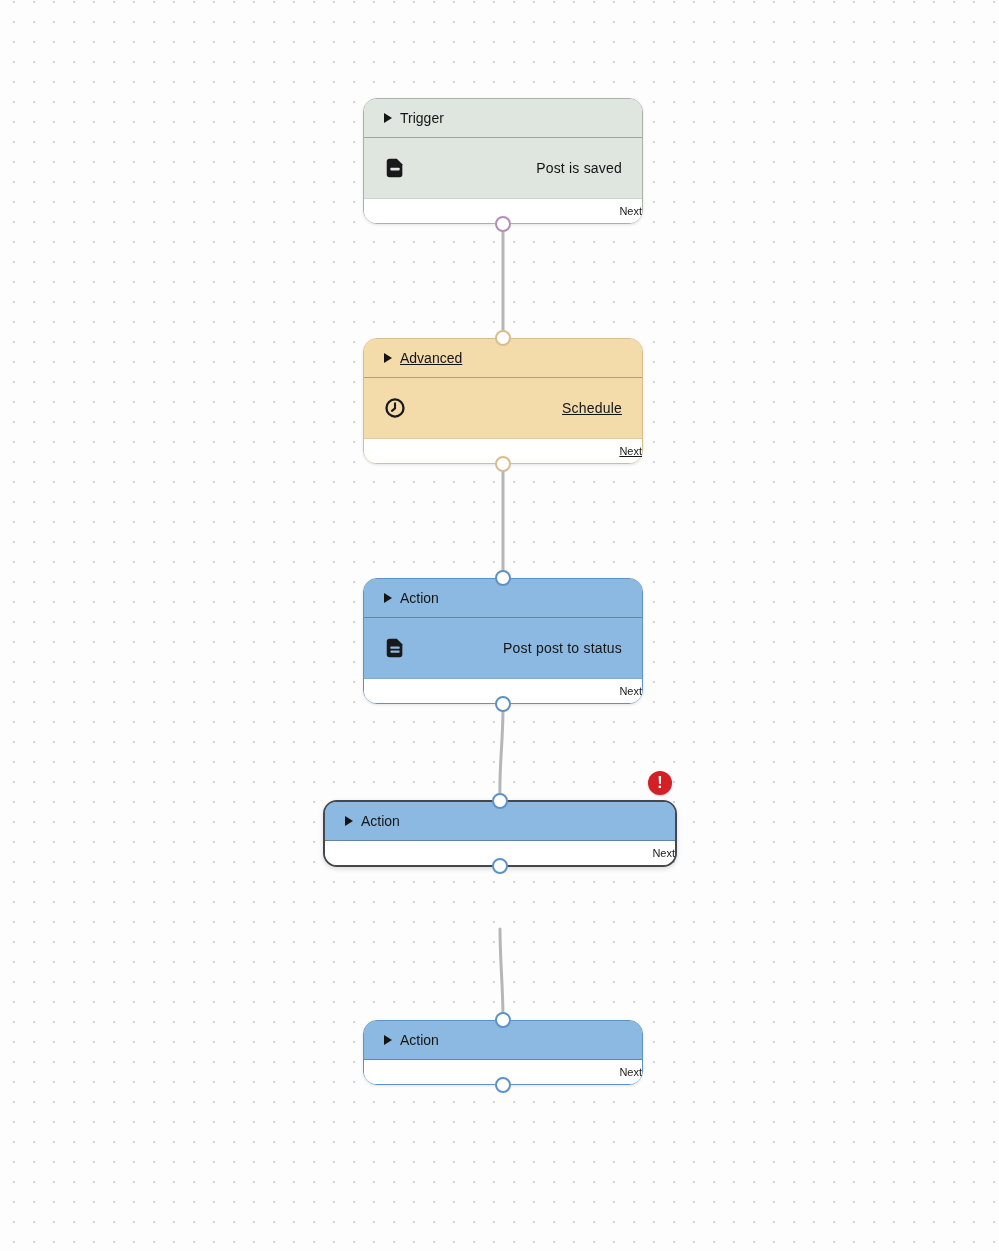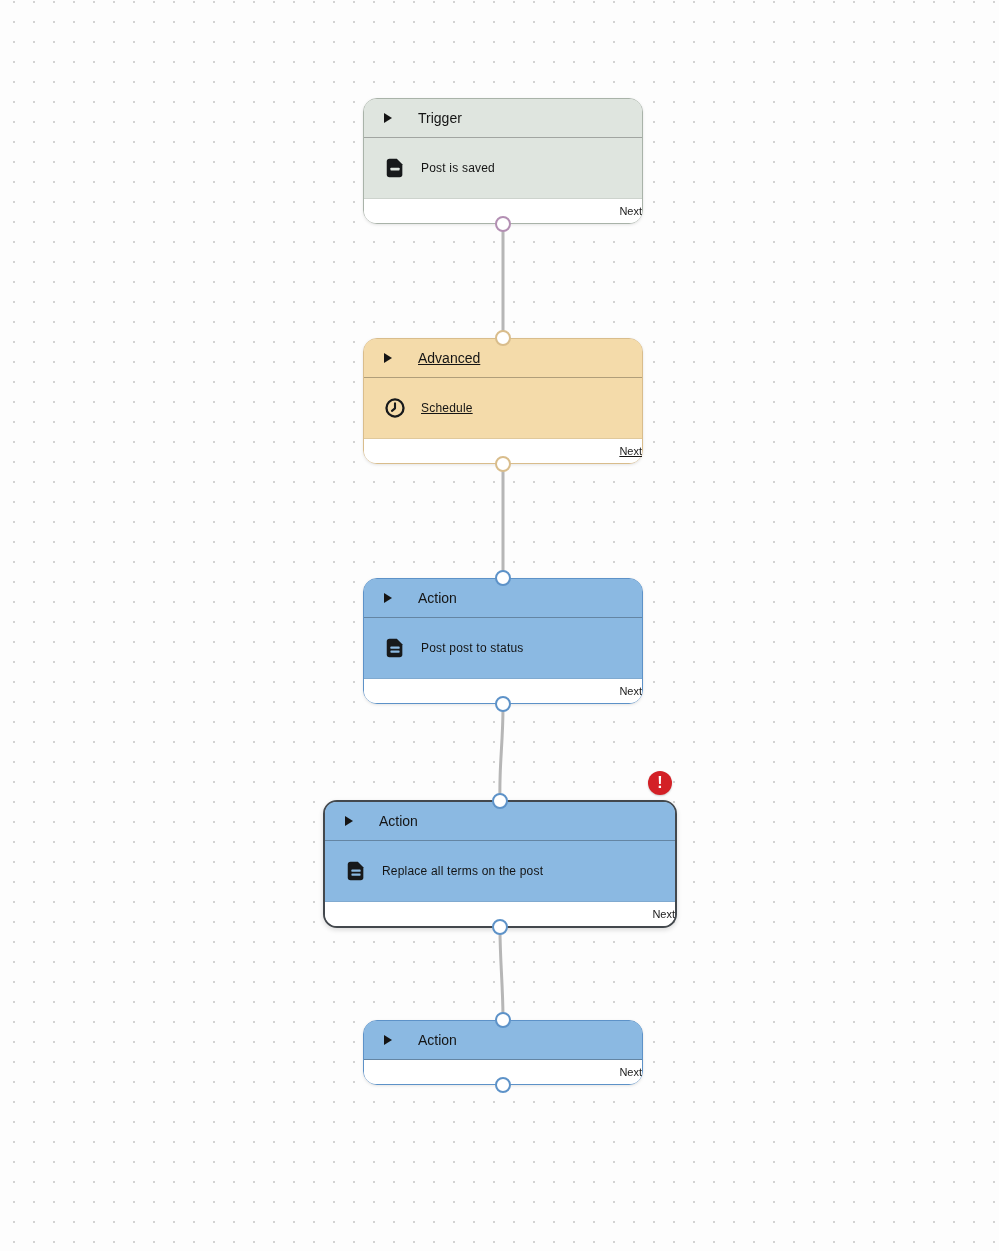--- a/index.html
+++ b/index.html
@@ -40,21 +40,21 @@
     background: #ffffff;
     box-shadow: 0 1px 3px rgba(0,0,0,0.10);
   }
   .node.selected {
     border: 2px solid var(--node-border, #43484d);
     box-shadow: 0 2px 5px rgba(0,0,0,0.14);
   }
   .node-header {
     display: flex;
     align-items: center;
-    gap: 26px;
+    gap: 8px;
     height: 39px;
     padding: 0 20px;
     background: var(--node-bg, #eee);
     border-bottom: 1px solid rgba(0,0,0,0.28);
     border-radius: 12px 12px 0 0;
     font-size: 14px;
     cursor: pointer;
   }
   .node.selected .node-header { border-radius: 11px 11px 0 0; }
   .caret {
@@ -65,23 +65,24 @@
     flex: 0 0 auto;
   }
   .node-body {
     display: flex;
     align-items: center;
     gap: 15px;
     height: 61px;
     padding: 0 20px;
     background: var(--node-bg, #eee);
     border-bottom: 1px solid rgba(0,0,0,0.08);
-    font-size: 12px;
+    font-size: 14px;
     letter-spacing: 0.2px;
     white-space: nowrap;
+    justify-content: space-between;
   }
   .node-body .icon { display: inline-flex; flex: 0 0 auto; }
   .node-footer {
     display: flex;
     align-items: center;
     justify-content: flex-end;
     height: 24px;
     background: #ffffff;
     border-radius: 0 0 12px 12px;
     font-size: 11px;
@@ -200,30 +201,20 @@
     <span class="port port-bottom"></span>
   </article>
 
   <article class="node selected" id="node-3" style="--node-bg: #8bb9e2; --node-border: #43484d; --port-color: #5d92c8;">
     <span class="error-badge" style="background: rgb(211, 32, 38);">!</span>
     <span class="port port-top"></span>
     <header class="node-header">
       <span class="caret"></span>
       <span>Action</span>
     </header>
-    <div class="node-body">
-      <span class="icon">
-        <svg width="22" height="22" viewBox="0 0 24 24">
-          <path d="M6 2h8l6 6v11a3 3 0 0 1-3 3H6a3 3 0 0 1-3-3V5a3 3 0 0 1 3-3z" fill="#17191b"></path>
-          <rect x="7" y="10.4" width="10" height="2.5" rx="0.7" style="fill:var(--node-bg)"></rect>
-          <rect x="7" y="14.6" width="10" height="2.5" rx="0.7" style="fill:var(--node-bg)"></rect>
-        </svg>
-      </span>
-      <span>Replace all terms on the post</span>
-    </div>
     <footer class="node-footer">
       <span>Next</span>
     </footer>
     <span class="port port-bottom"></span>
   </article>
 
   <article class="node" id="node-4" style="--node-bg: #8bb9e2; --node-border: #5d92c8; --port-color: #5d92c8;">
     <span class="port port-top"></span>
     <header class="node-header">
       <span class="caret"></span>

